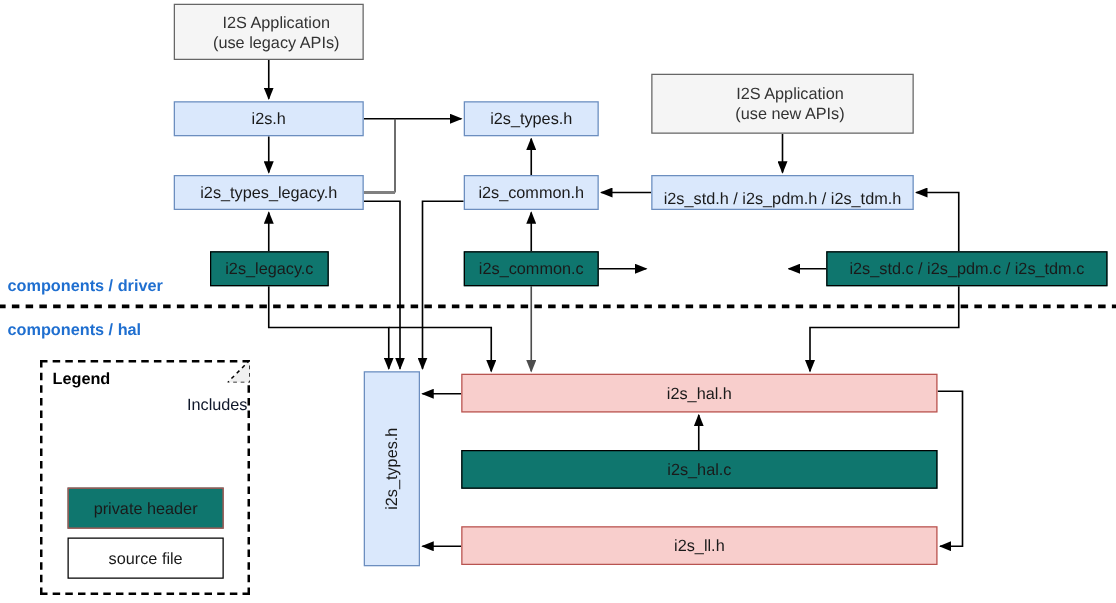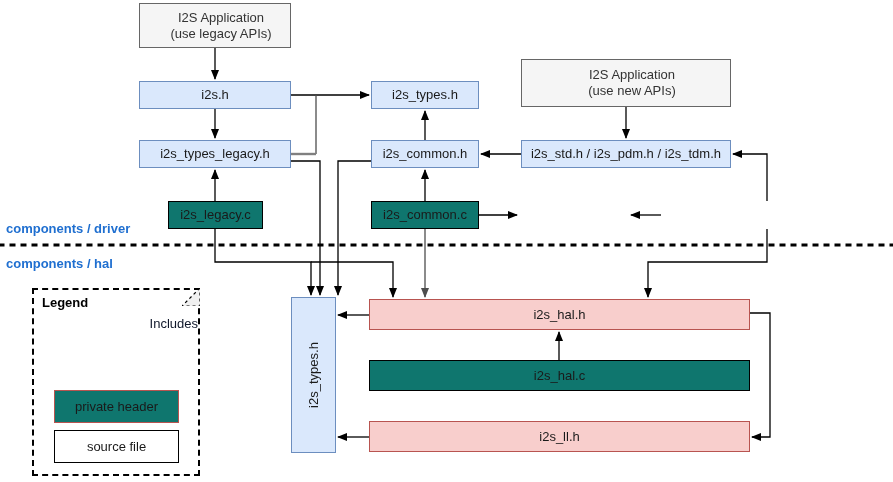--- a/index.html
+++ b/index.html
@@ -223,25 +223,28 @@
 
   <div class="node source" style="left:371px; top:201px; width:108px; height:28px;">
     <span class="lbl">i2s_common.c</span>
   </div>
 
   <div class="node app" style="left:521px; top:59px; width:210px; height:48px; flex-direction:column;">
     <span class="lbl">I2S Application</span>
     <span class="lbl">(use new APIs)</span>
   </div>
 
-  <div class="node public" style="left:521px; top:140px; width:210px; height:28px;">
+  <div class="node public" style="left:521px; top:140px; width:210px; height:28px;align-items:flex-end;">
     <span class="lbl">i2s_std.h / i2s_pdm.h / i2s_tdm.h</span>
   </div>
 
 
+  <div class="node source" style="left:661px; top:201px; width:225px; height:28px;">
+    <span class="lbl">i2s_std.c / i2s_pdm.c / i2s_tdm.c</span>
+  </div>
 
   <div class="node public vertical" style="left:291px; top:297px; width:45px; height:156px;">
     <span class="lbl">i2s_types.h</span>
   </div>
 
   <div class="node private" style="left:369px; top:299px; width:381px; height:31px;">
     <span class="lbl">i2s_hal.h</span>
   </div>
 
   <div class="node source" style="left:369px; top:360px; width:381px; height:31px;">

